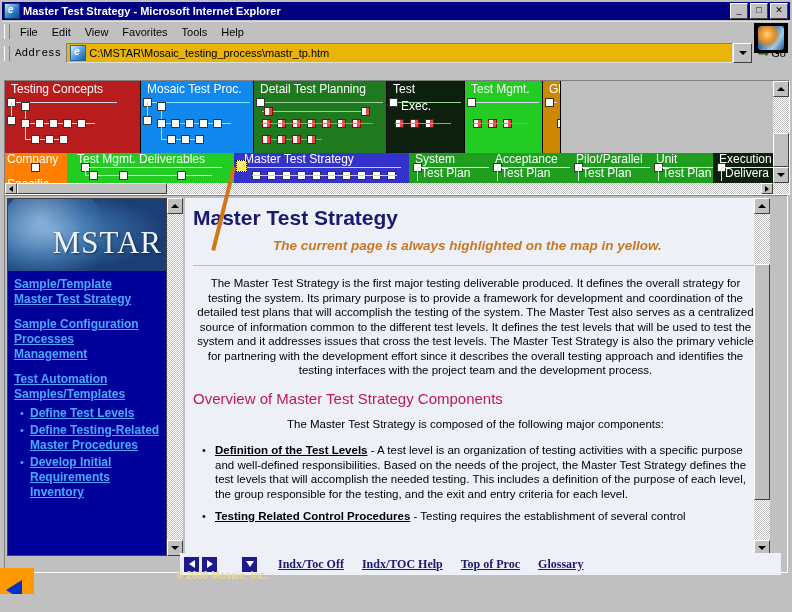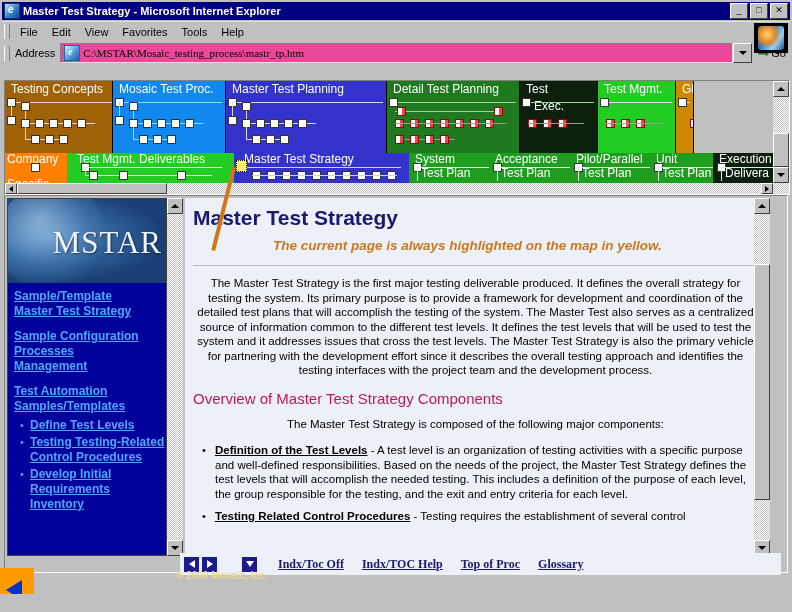--- a/index.html
+++ b/index.html
@@ -41,27 +41,26 @@
   }
   .grip{width:4px;height:15px;margin:0 3px 0 2px;
     border-left:1px solid #fff;border-right:1px solid #808080;}
   .menuitem{padding:1px 7px;color:#000;font-size:11px;white-space:nowrap;}
 
   
   .addrbar{
     height:22px;background:#c0c0c0;display:flex;align-items:center;
     margin:1px 2px 0 2px;
   }
-  .addrlabel{font-size:11px;padding:0 5px 0 2px;color:#000;}
+  .addrlabel{font-size:11px;padding:0 5px 0 2px;color:#000;font-family:Liberation Mono, monospace;}
   .addrfield{
-    flex:1 1 auto;height:18px;background:#ec4899;display:flex;align-items:center;
+    flex:1 1 auto;height:18px;background:#eab308;display:flex;align-items:center;
     border-top:1px solid #808080;border-left:1px solid #808080;
     border-right:1px solid #dfdfdf;border-bottom:1px solid #dfdfdf;
     overflow:hidden;
-    font-family:Liberation Serif, serif;
   }
   .addr-ico{
     width:14px;height:14px;margin:0 3px;flex:0 0 auto;
     background:linear-gradient(135deg,#dfeefb 0%,#4f9ade 55%,#1c5ea3 100%);
     border:1px solid #2a5f9e;position:relative;
   }
   .addr-ico:after{content:"e";position:absolute;left:3px;top:-1px;color:#fff;
     font-size:10px;font-style:italic;font-weight:bold;line-height:14px;}
   .addr-text{font-size:11px;color:#000;white-space:nowrap;}
   .addr-drop{
@@ -165,21 +164,21 @@
     border-top:1px solid #808080;border-left:1px solid #808080;
     border-right:1px solid #fff;border-bottom:1px solid #fff;
     box-sizing:border-box;overflow:hidden;
   }
   .leftpane{
     position:absolute;left:2px;top:2px;width:160px;height:358px;
     background:#00009a;overflow:hidden;
     border:1px solid #404040;box-sizing:border-box;
   }
   .mstar-banner{
-    height:84px;width:100%;position:relative;overflow:hidden;
+    height:72px;width:100%;position:relative;overflow:hidden;
     background:
       radial-gradient(ellipse at 28% 45%, #5d8fc4 0%, #2f5f99 40%, #1b3f74 70%),
       linear-gradient(120deg,#16325c 0%,#2b5d94 45%,#18396b 100%);
   }
   .mstar-banner:before{
     content:"";position:absolute;left:-10px;top:-16px;width:110px;height:110px;
     border-radius:50%;
     background:radial-gradient(circle at 38% 34%, rgba(190,220,245,.55) 0%, rgba(80,140,195,.35) 45%, rgba(20,55,100,.15) 75%);
   }
   .mstar-word{
@@ -311,21 +310,21 @@
       <span class="go-ico">➞</span>
       <span>Go</span>
     </div>
   </div>
   <div class="ie-logo"></div>
 
   <div class="navmap">
 
     <div class="maprow1">
       <div id="row1-cells" style="display:flex;">
-          <div class="mapcell" style="width: 108px; background: #a16207; text-align: right;">
+          <div class="mapcell" style="width: 136px; background: #b91c1c; text-align: right;">
             <div class="lbl">Testing Concepts</div>
             <div class="ln" style="left: 6px; top: 21px; width: 106px; background: rgb(216, 216, 238);"></div>
             <div class="nd" style="left: 2px; top: 17px;"></div>
             <div class="lnv" style="left: 6px; top: 21px; height: 18px; background: rgb(216, 216, 238);"></div>
             <div class="nd" style="left: 2px; top: 35px;"></div>
             <div class="nd" style="left: 16px; top: 21px;"></div>
             <div class="lnv" style="left: 20px; top: 30px; height: 12px; background: rgb(216, 216, 238);"></div>
             <div class="ln" style="left: 20px; top: 42px; width: 70px; background: rgb(216, 216, 238);"></div>
             <div class="nd" style="left: 16px; top: 38px;"></div>
             <div class="nd" style="left: 30px; top: 38px;"></div>
@@ -347,40 +346,20 @@
             <div class="nd" style="left: 16px; top: 21px;"></div>
             <div class="lnv" style="left: 20px; top: 30px; height: 12px; background: rgb(127, 232, 255);"></div>
             <div class="ln" style="left: 20px; top: 42px; width: 70px; background: rgb(127, 232, 255);"></div>
             <div class="nd" style="left: 16px; top: 38px;"></div>
             <div class="nd" style="left: 30px; top: 38px;"></div>
             <div class="nd" style="left: 44px; top: 38px;"></div>
             <div class="nd" style="left: 58px; top: 38px;"></div>
             <div class="nd" style="left: 72px; top: 38px;"></div>
             <div class="lnv" style="left: 20px; top: 46px; height: 12px; background: rgb(127, 232, 255);"></div>
             <div class="ln" style="left: 20px; top: 58px; width: 40px; background: rgb(127, 232, 255);"></div>
-            <div class="nd" style="left: 26px; top: 54px;"></div>
-            <div class="nd" style="left: 40px; top: 54px;"></div>
-            <div class="nd" style="left: 54px; top: 54px;"></div>
-          </div>
-          <div class="mapcell" style="width: 161px; background: rgb(51, 51, 204);">
-            <div class="lbl">Master Test Planning</div>
-            <div class="ln" style="left: 6px; top: 21px; width: 151px; background: rgb(216, 216, 238);"></div>
-            <div class="nd" style="left: 2px; top: 17px;"></div>
-            <div class="lnv" style="left: 6px; top: 21px; height: 18px; background: rgb(216, 216, 238);"></div>
-            <div class="nd" style="left: 2px; top: 35px;"></div>
-            <div class="nd" style="left: 16px; top: 21px;"></div>
-            <div class="lnv" style="left: 20px; top: 30px; height: 12px; background: rgb(216, 216, 238);"></div>
-            <div class="ln" style="left: 20px; top: 42px; width: 70px; background: rgb(216, 216, 238);"></div>
-            <div class="nd" style="left: 16px; top: 38px;"></div>
-            <div class="nd" style="left: 30px; top: 38px;"></div>
-            <div class="nd" style="left: 44px; top: 38px;"></div>
-            <div class="nd" style="left: 58px; top: 38px;"></div>
-            <div class="nd" style="left: 72px; top: 38px;"></div>
-            <div class="lnv" style="left: 20px; top: 46px; height: 12px; background: rgb(216, 216, 238);"></div>
-            <div class="ln" style="left: 20px; top: 58px; width: 40px; background: rgb(216, 216, 238);"></div>
             <div class="nd" style="left: 26px; top: 54px;"></div>
             <div class="nd" style="left: 40px; top: 54px;"></div>
             <div class="nd" style="left: 54px; top: 54px;"></div>
           </div>
           <div class="mapcell" style="width: 133px; background: rgb(31, 122, 31);">
             <div class="lbl">Detail Test Planning</div>
             <div class="ln" style="left: 6px; top: 21px; width: 123px; background: rgb(154, 212, 154);"></div>
             <div class="nd" style="left: 2px; top: 17px;"></div>
             <div class="nd r" style="left: 8px; top: 38px;"></div>
             <div class="nd r" style="left: 23px; top: 38px;"></div>
@@ -542,21 +521,21 @@
         <a>Test Automation</a>
         <a>Samples/Templates</a>
       </div>
       <ul class="lp-list">
         <li>
           <span class="bullet">•</span>
           <a>Define Test Levels</a>
         </li>
         <li>
           <span class="bullet">•</span>
-          <a>Testing Testing-Related Control Procedures</a>
+          <a>Define Testing-Related Master Procedures</a>
         </li>
         <li>
           <span class="bullet">•</span>
           <a>Develop Initial Requirements Inventory</a>
         </li>
       </ul>
     </div>
 
     <div class="lp-scroll">
       <div class="vs-btn">

